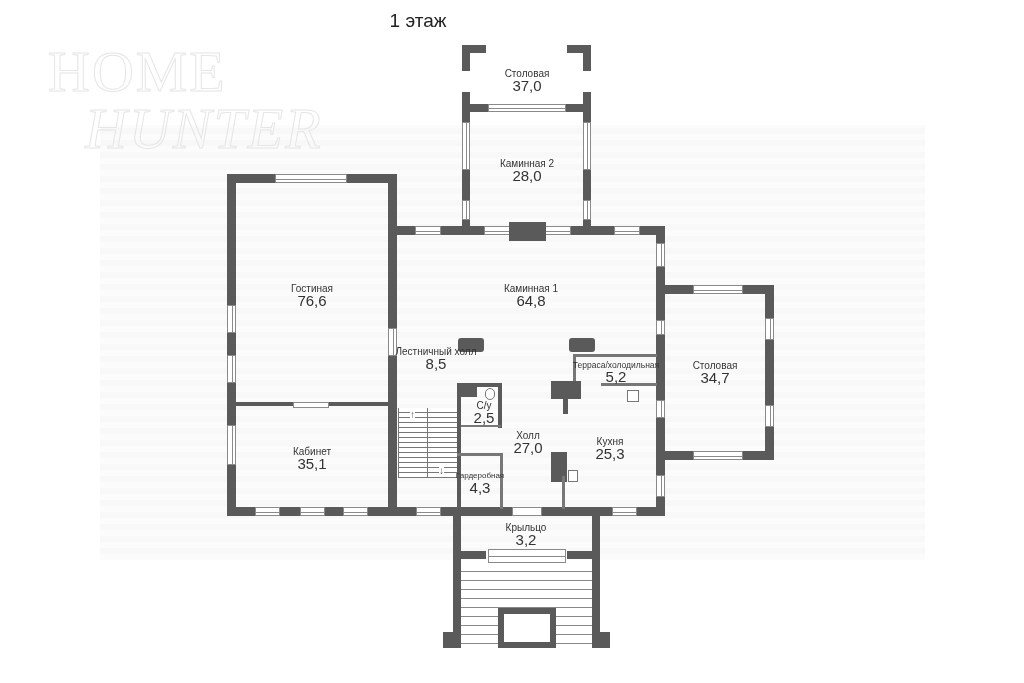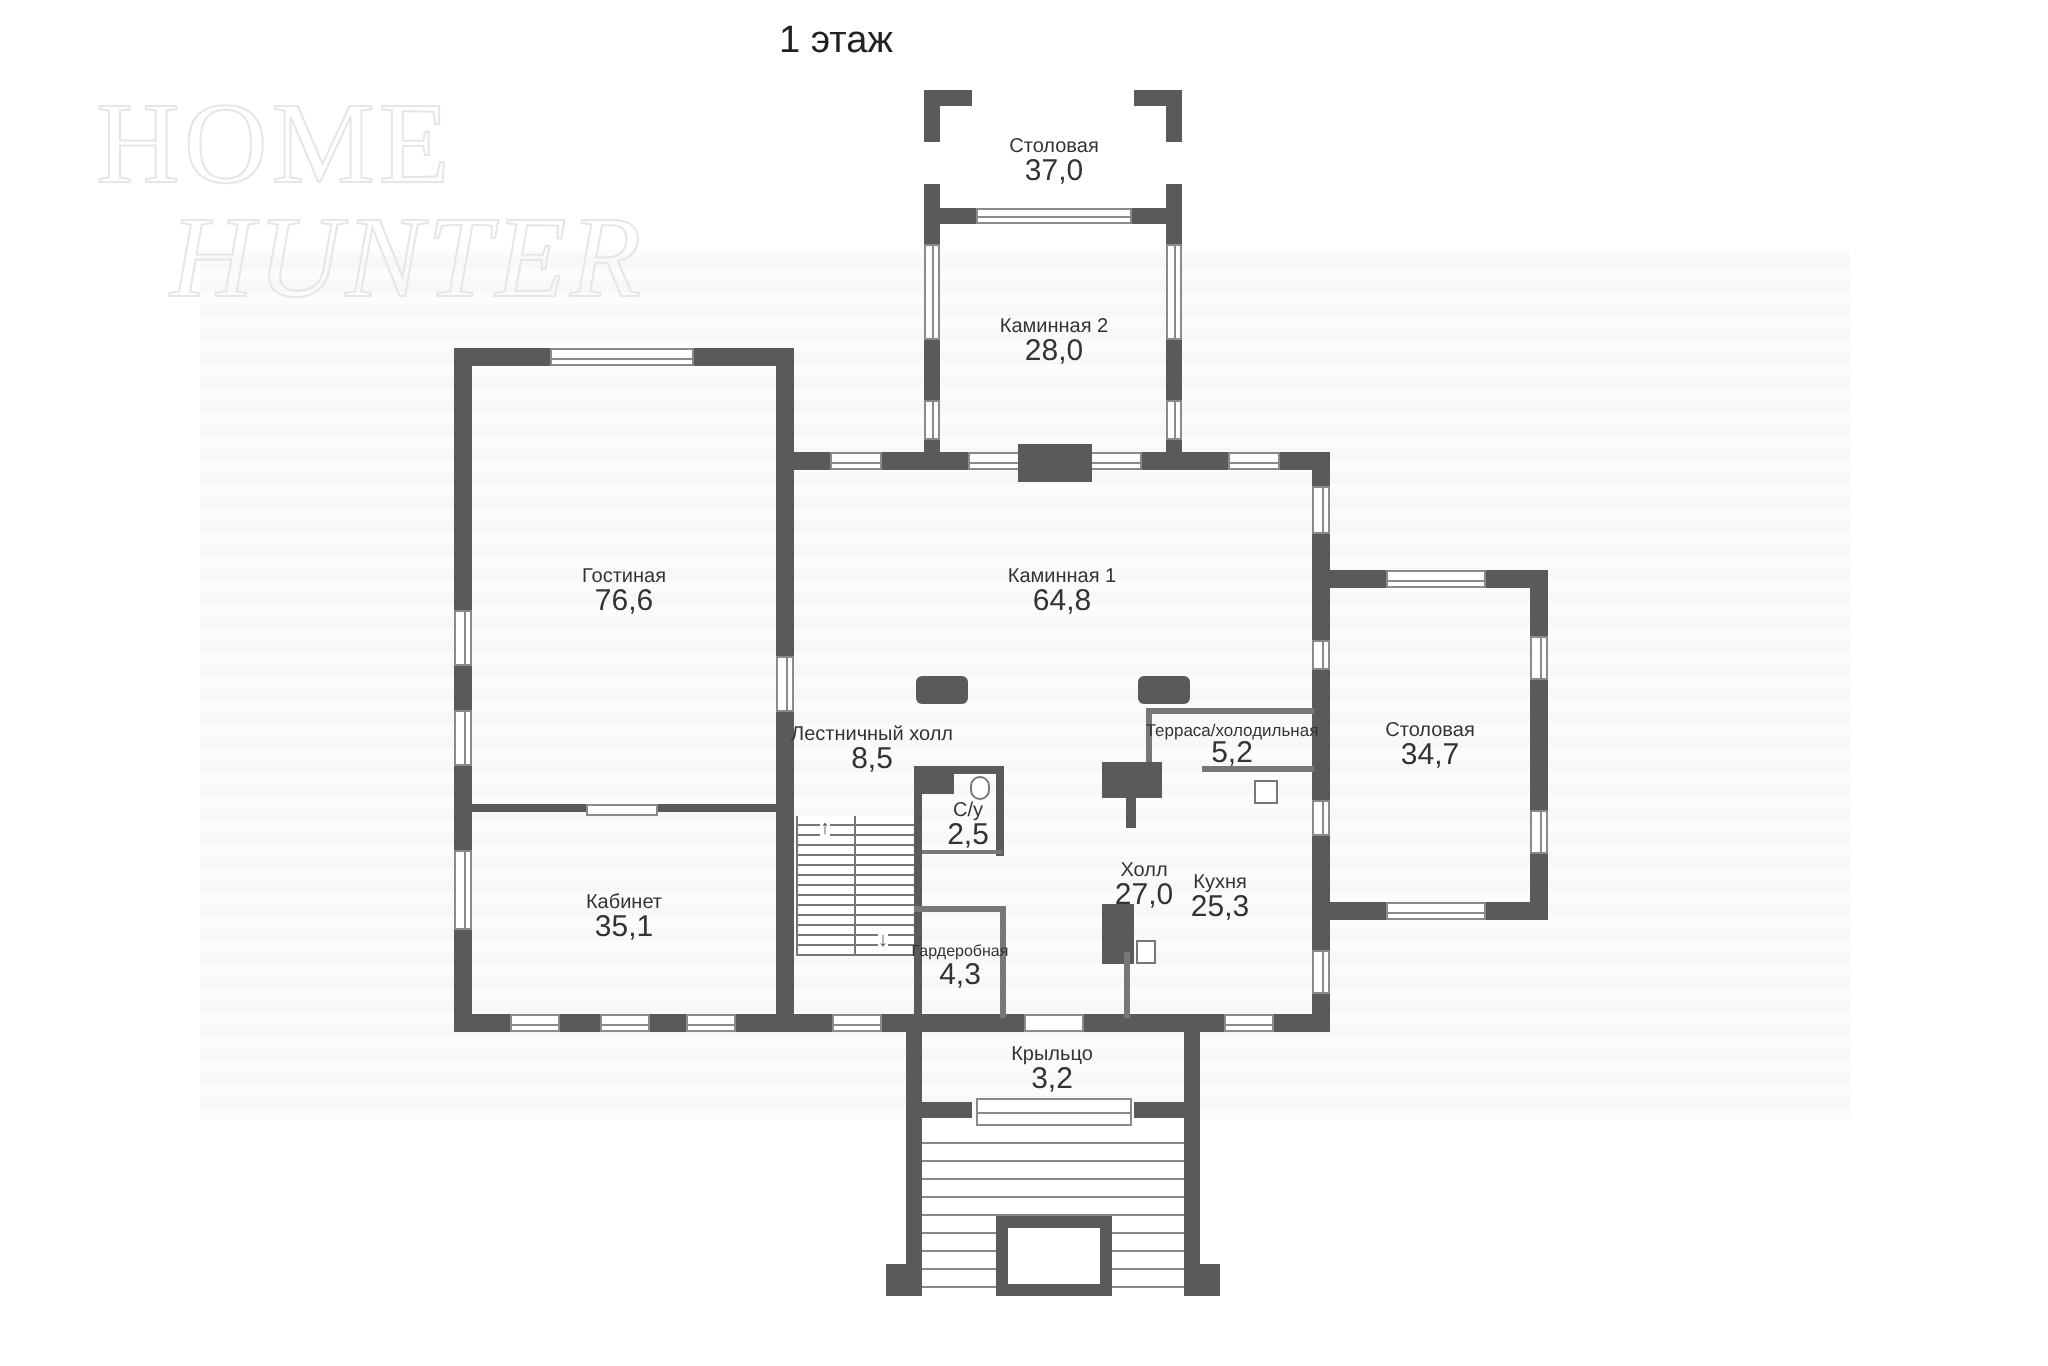--- a/index.html
+++ b/index.html
@@ -134,37 +134,37 @@
     <div class="a">28,0</div>
   </div>
 <div class="room" style="left:312px;top:295px;">
     <div>Гостиная</div>
     <div class="a">76,6</div>
   </div>
 <div class="room" style="left:531px;top:295px;">
     <div>Каминная 1</div>
     <div class="a">64,8</div>
   </div>
-<div class="room" style="left:436px;top:374px;">
+<div class="room" style="left:436px;top:358px;">
     <div>Лестничный холл</div>
     <div class="a">8,5</div>
   </div>
 <div class="room" style="left:616px;top:371px;font-size:8.5px;">
     <div>Терраса/холодильная</div>
     <div class="a">5,2</div>
   </div>
 <div class="room" style="left:715px;top:372px;">
     <div>Столовая</div>
     <div class="a">34,7</div>
   </div>
 <div class="room" style="left:484px;top:412px;">
     <div>С/у</div>
     <div class="a">2,5</div>
   </div>
-<div class="room" style="left:528px;top:442px;margin-left:44px;">
+<div class="room" style="left:528px;top:442px;">
     <div>Холл</div>
     <div class="a">27,0</div>
   </div>
 <div class="room" style="left:610px;top:448px;">
     <div>Кухня</div>
     <div class="a">25,3</div>
   </div>
 <div class="room" style="left:312px;top:458px;">
     <div>Кабинет</div>
     <div class="a">35,1</div>

